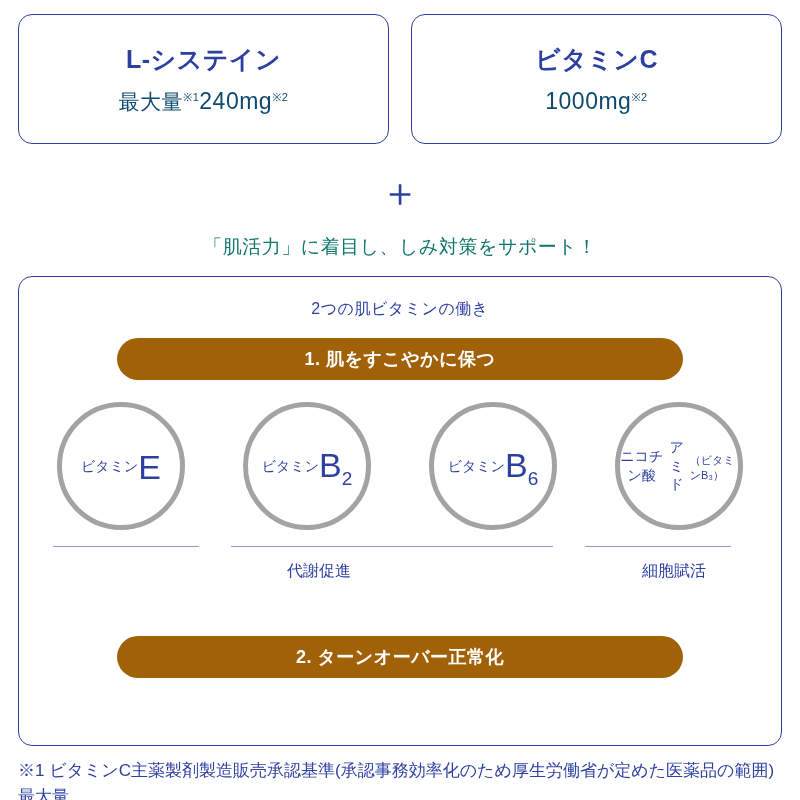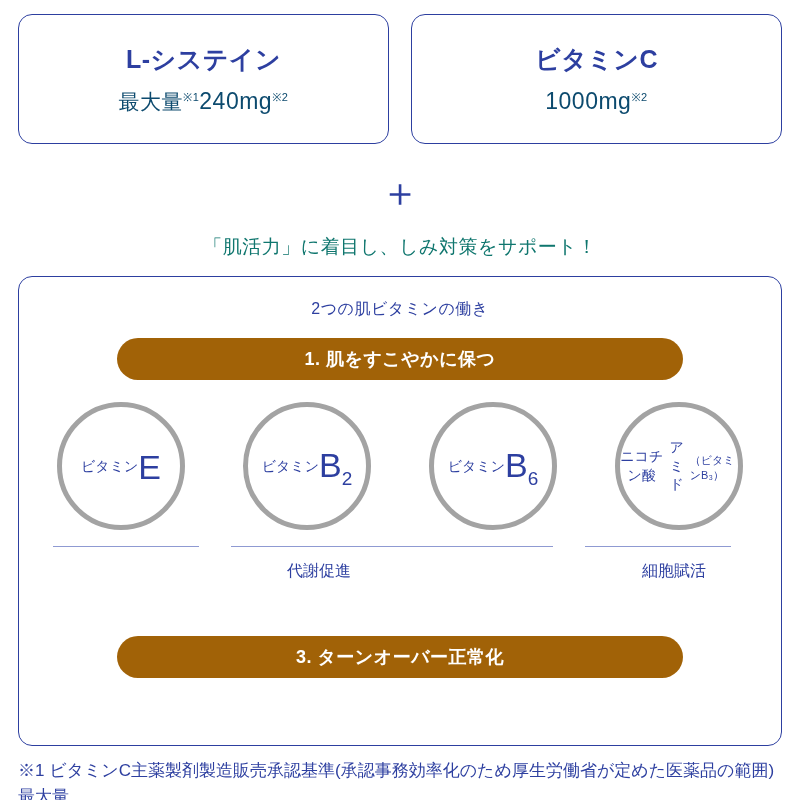--- a/index.html
+++ b/index.html
@@ -259,21 +259,21 @@
       <div class="rule r1"></div>
       <div class="rule r2"></div>
       <div class="rule r3"></div>
     </div>
 
     <div class="effects">
       <div class="e2">代謝促進</div>
       <div class="e3">細胞賦活</div>
     </div>
 
-    <div class="pill bottom">3. ターンオーバー正常化</div>
+    <div class="pill bottom">2. ターンオーバー正常化</div>
 
   </div>
 
   <div class="notes">
     <div>※1 ビタミンC主薬製剤製造販売承認基準(承認事務効率化のため厚生労働省が定めた医薬品の範囲)最大量</div>
   </div>
 
 </div>
 
 </body></html>

